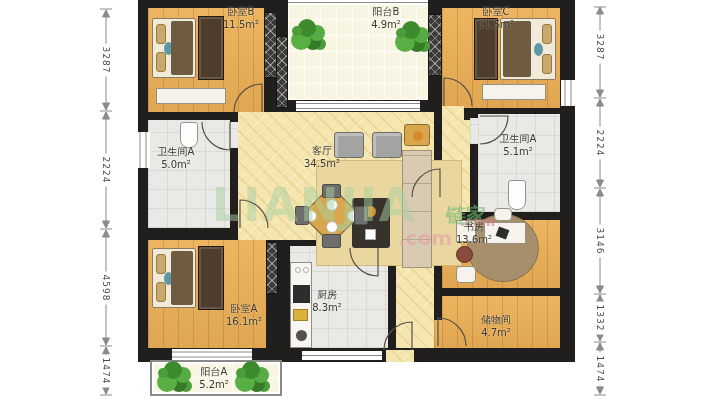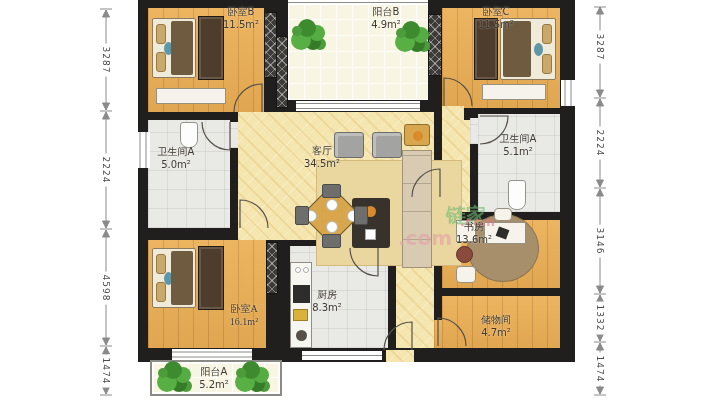--- a/index.html
+++ b/index.html
@@ -167,20 +167,21 @@
   </div>
   <div class="furn whitef" style="left:456px;top:220px;width:20px;height:22px;"></div>
   <div class="furn stool" style="left:456px;top:246px;width:17px;height:17px;"></div>
   <div class="furn whitef" style="left:456px;top:266px;width:20px;height:17px;border-radius:4px;"></div>
 
   <div class="plant" style="left:292px;top:26px;"></div>
   <div class="plant" style="left:396px;top:28px;"></div>
   <div class="plant" style="left:158px;top:368px;"></div>
   <div class="plant" style="left:236px;top:368px;"></div>
 
+  <div class="wm-main" style="left:212px;top:178px;">LIANJIA</div>
   <div class="wm-com" style="left:398px;top:226px;">.com</div>
   <div class="wm-logo" style="left:446px;top:202px;">链家</div>
   <div class="wm-logo-com" style="left:460px;top:214px;">.com</div>
 
   <svg class="overlay-svg" width="710" height="400" viewBox="0 0 710 400">
 
     <g stroke="#8a8a86" stroke-width="1">
       <rect x="136" y="132" width="14" height="36" fill="#fff" stroke="none"></rect>
       <line x1="140" y1="132" x2="140" y2="168"></line>
         <line x1="146" y1="132" x2="146" y2="168"></line>
@@ -278,21 +279,21 @@
     <span class="area">34.5m²</span>
   </div>
   <div class="room-label" style="left:518px;top:132px;">
     <span>卫生间A</span><br>
     <span class="area">5.1m²</span>
   </div>
   <div class="room-label" style="left:474px;top:220px;">
     <span>书房</span><br>
     <span class="area">13.6m²</span>
   </div>
-  <div class="room-label" style="left:244px;top:302px;font-family:Liberation Serif, serif;">
+  <div class="room-label" style="left:244px;top:302px;">
     <span>卧室A</span><br>
     <span class="area">16.1m²</span>
   </div>
   <div class="room-label" style="left:327px;top:288px;">
     <span>厨房</span><br>
     <span class="area">8.3m²</span>
   </div>
   <div class="room-label" style="left:496px;top:313px;">
     <span>储物间</span><br>
     <span class="area">4.7m²</span>

